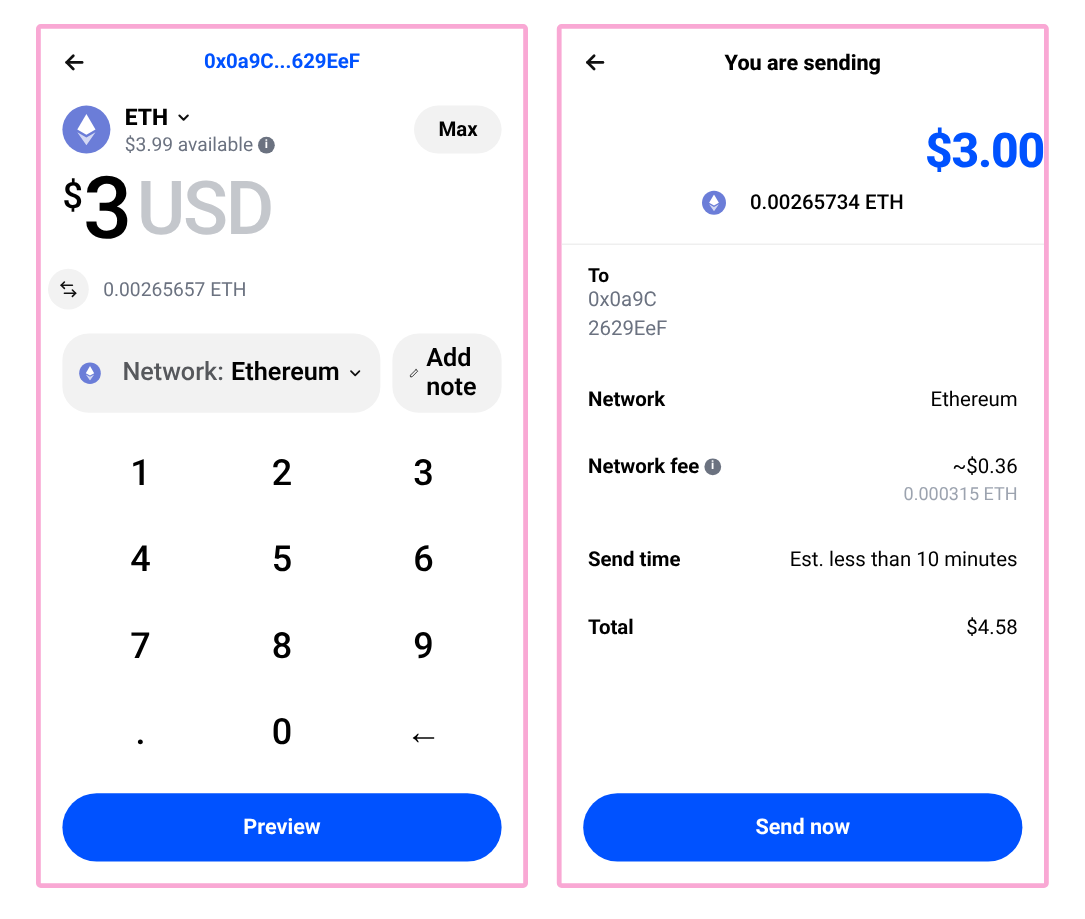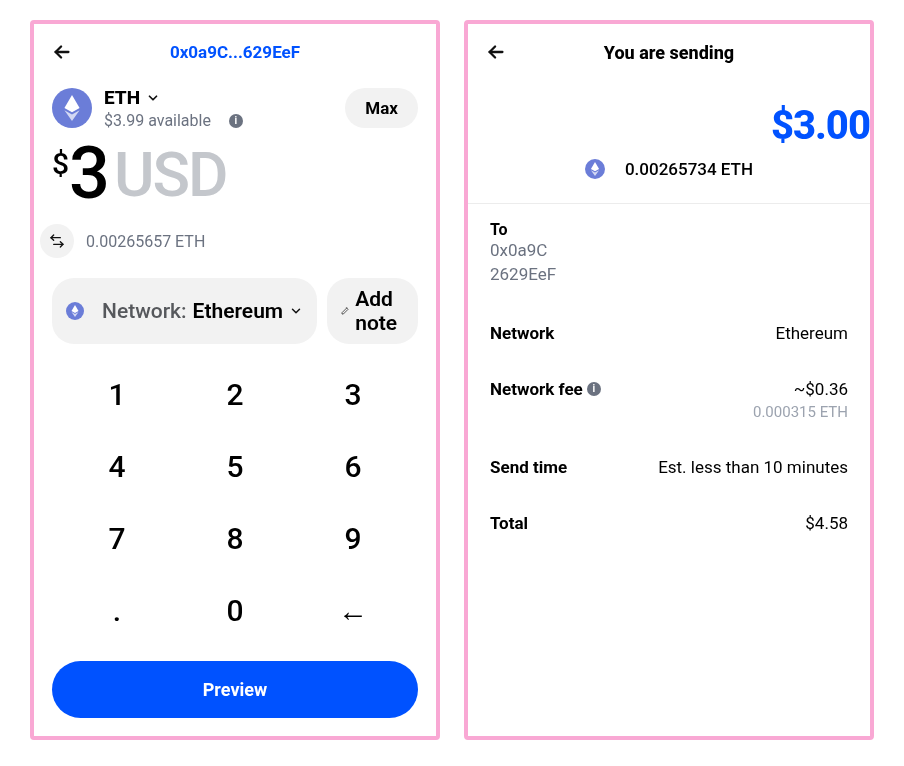--- a/index.html
+++ b/index.html
@@ -59,21 +59,21 @@
   .eth-badge.tiny { width: 18px; height: 18px; }
   .asset-info { flex: 1; }
   .asset-symbol-row {
     display: flex; align-items: center; gap: 6px;
     font-weight: 800;
     font-size: 19px;
   }
   .asset-avail {
     color: #6b7280;
     font-size: 16px;
-    display: flex; align-items: center; gap: 18px;
+    display: flex; align-items: center; gap: 4px;
     margin-top: 2px;
   }
   .info-icon {
     width: 14px; height: 14px; border-radius: 50%;
     background: #6b7280;
     color: #fff;
     font-size: 10px;
     display: inline-flex; align-items: center; justify-content: center;
     font-weight: 700;
   }
@@ -350,13 +350,14 @@
     <div class="row">
       <div class="label">Send time</div>
       <div class="value">Est. less than 10 minutes</div>
     </div>
     <div class="row">
       <div class="label">Total</div>
       <div class="value">$4.58</div>
     </div>
   </div>
 
+  <div class="primary-btn">Send now</div>
 </div>
 
 </body></html>

